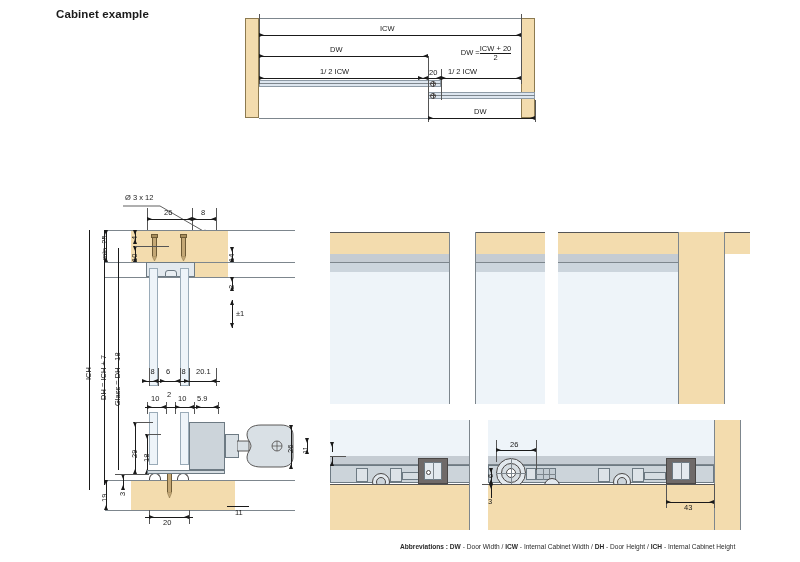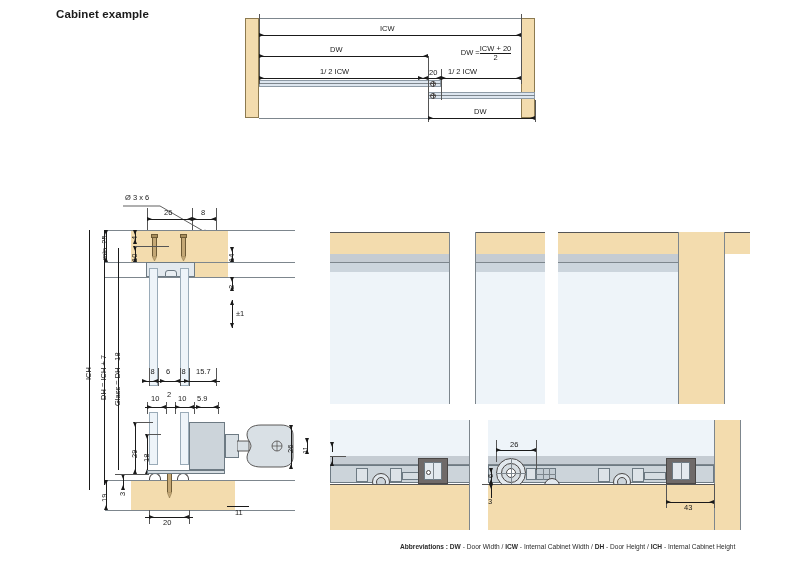--- a/index.html
+++ b/index.html
@@ -106,21 +106,21 @@
   <div class="abs extline" style="left:188px;top:78px;height:30px;"></div>
   <div class="abs extline" style="left:295px;top:86px;height:22px;"></div>
   <div class="abs dimline" style="left:188px;top:104px;width:107px;"></div>
   <div class="arrowR" style="left:188px;top:101.6px;"></div>
   <div class="arrowL" style="left:290px;top:101.6px;"></div>
   <div class="abs lbl" style="left:234px;top:94px;">DW</div>
 </div>
 
 <div class="abs" style="left:85px;top:190px;width:230px;height:340px;">
 
-  <div class="abs lbl" style="left:40px;top:4px;">Ø 3 x 6</div>
+  <div class="abs lbl" style="left:40px;top:4px;">Ø 3 x 12</div>
   <svg class="abs" style="left:0px;top:0px;" width="230" height="60">
     <polyline points="38,16 75,16 120,42" fill="none" stroke="#1a1a1a" stroke-width="0.7"></polyline>
     <circle cx="120" cy="42" r="2.2" fill="#1a1a1a"></circle>
   </svg>
 
   <div class="abs extline" style="left:62px;top:18px;height:22px;"></div>
   <div class="abs extline" style="left:107px;top:18px;height:22px;"></div>
   <div class="abs extline" style="left:131px;top:18px;height:22px;"></div>
   <div class="abs dimline" style="left:62px;top:29px;width:45px;"></div>
   <div class="arrowR" style="left:62px;top:26.6px;"></div>
@@ -203,21 +203,21 @@
 
   <div class="abs extline" style="left:64px;top:178px;height:18px;"></div>
   <div class="abs extline" style="left:73px;top:178px;height:18px;"></div>
   <div class="abs extline" style="left:95px;top:178px;height:18px;"></div>
   <div class="abs extline" style="left:104px;top:178px;height:18px;"></div>
   <div class="abs extline" style="left:131px;top:178px;height:18px;"></div>
 
   <div class="abs lbl" style="left:65.5px;top:178px;">8</div>
   <div class="abs lbl" style="left:81px;top:178px;">6</div>
   <div class="abs lbl" style="left:96.5px;top:178px;">8</div>
-  <div class="abs lbl" style="left:111px;top:178px;">15.7</div>
+  <div class="abs lbl" style="left:111px;top:178px;">20.1</div>
 
   <div class="abs dimline" style="left:60px;top:191px;width:75px;"></div>
   <div class="arrowR" style="left:57px;top:188.6px;"></div>
   <div class="arrowL" style="left:68px;top:188.6px;"></div>
   <div class="arrowR" style="left:75px;top:188.6px;"></div>
   <div class="arrowL" style="left:90px;top:188.6px;"></div>
   <div class="arrowR" style="left:99px;top:188.6px;"></div>
   <div class="arrowL" style="left:126px;top:188.6px;"></div>
 
   <div class="abs lbl" style="left:66px;top:205px;">10</div>

